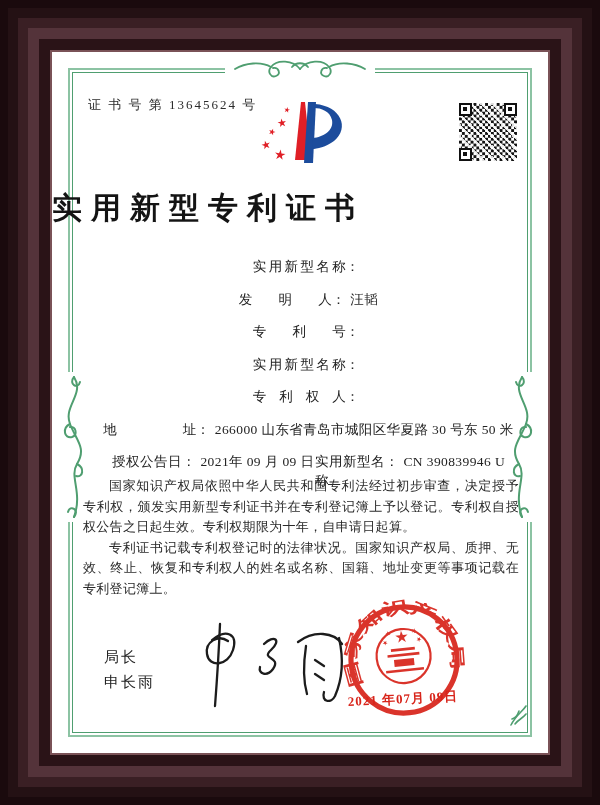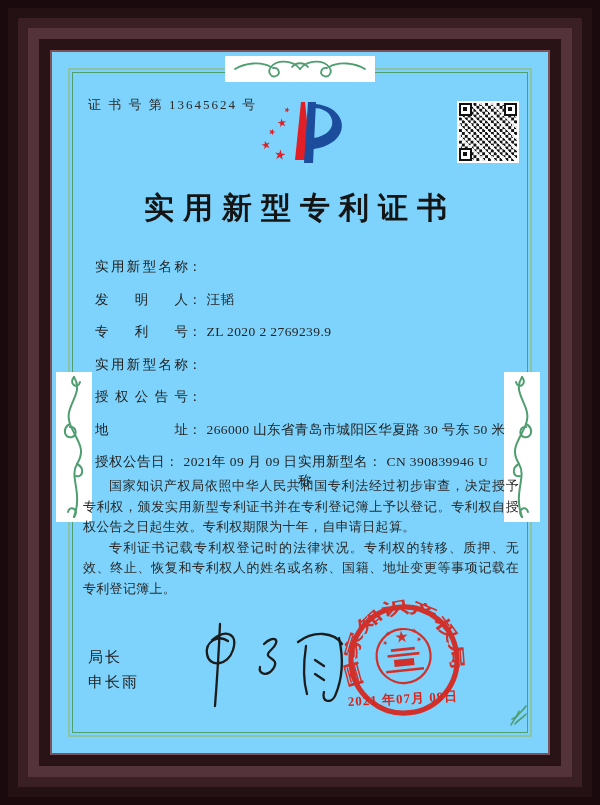--- a/index.html
+++ b/index.html
@@ -4,21 +4,21 @@
 <style>
   html,body { margin:0; padding:0; }
   body {
     width:600px; height:805px; position:relative; overflow:hidden;
     background:#1a0a0d;
     font-family:"Liberation Serif","DejaVu Serif",serif;
   }
   
   .paper {
     position:absolute; left:52px; top:52px; right:52px; bottom:52px;
-    background:#7dd3fc;
+    background:#ffffff;
     box-shadow:
       0 0 0 2px #7a5257,
       0 0 0 13px #2a1317,
       0 0 0 24px #54333a,
       0 0 0 34px #3a1f24,
       0 0 0 44px #241114,
       0 0 0 52px #1a0a0d;
   }
   .green-border {
     position:absolute; inset:16px;
@@ -47,44 +47,44 @@
   }
   .finder {
     position:absolute; width:13px; height:13px; background:#fff;
     border:2.5px solid #111; box-sizing:border-box;
   }
   .finder::after {
     content:""; position:absolute; left:2px; top:2px; width:4px; height:4px; background:#111;
   }
   .finder.tl { left:0; top:0; } .finder.tr { right:0; top:0; } .finder.bl { left:0; bottom:0; }
   .title {
-    position:absolute; left:0; right:0; top:136px; text-align:center;
+    position:absolute; left:0; right:0; top:136px; 
     font-size:30px; font-weight:700; letter-spacing:9px; color:#141414;
   }
   .fields { position:absolute; left:43px; top:206px; right:26px; }
   .frow {
     display:flex; align-items:flex-start; height:32.5px;
-    font-size:13.5px; line-height:1.4; color:#232323;
+    font-size:13.5px; line-height:1.4; color:#232323;justify-content:center;
   }
   .lab {
     display:inline-block; width:93px; flex:0 0 93px;
     text-align:justify; text-align-last:justify;
   }
   .lab5 { display:inline-block; width:70px; flex:0 0 70px; letter-spacing:.5px; }
   .colon { margin-right:5px; }
   .val { letter-spacing:.4px; }
   .grant-first { display:inline-flex; width:203px; flex:0 0 203px; }
   .paras {
     position:absolute; left:31px; top:424px; width:436px;
     font-size:13px; line-height:20.5px; letter-spacing:.3px;
     text-align:justify; color:#2a2a2a;
   }
   .paras p { margin:0; text-indent:2em; }
   .footer {
-    position:absolute; left:36px; top:592px;
+    position:absolute; left:52px; top:592px;
     font-family:"Liberation Sans","DejaVu Sans",sans-serif;
     font-size:15px; color:#222; letter-spacing:2px; line-height:25px;
   }
   .signature { position:absolute; left:130px; top:566px; }
   .seal { position:absolute; left:284px; top:540px; }
 </style>
 </head>
 <body>
 
 <div class="paper">
@@ -170,28 +170,27 @@
         <span class="colon">：</span>
     </div>
     <div class="frow">
       <span class="lab">发明人</span>
         <span class="colon">：</span>
         <span class="val">汪韬</span>
     </div>
     <div class="frow">
       <span class="lab">专利号</span>
         <span class="colon">：</span>
-        <span class="val">ZL 2020 2 2769239.9</span>
     </div>
     <div class="frow">
       <span class="lab">实用新型名称</span>
         <span class="colon">：</span>
     </div>
     <div class="frow">
-      <span class="lab">授权公告号</span>
+      <span class="lab">专利权人</span>
         <span class="colon">：</span>
     </div>
     <div class="frow">
       <span class="lab">地址</span>
         <span class="colon">：</span>
         <span class="val">266000 山东省青岛市城阳区华夏路 30 号东 50 米</span>
     </div>
     <div class="frow">
       <span class="grant-first">
         <span class="lab5">授权公告日</span>
@@ -199,21 +198,21 @@
           <span class="val">2021年 09 月 09 日</span>
       </span>
       <span class="lab5">实用新型名称</span>
         <span class="colon">：</span>
         <span class="val">CN 390839946 U</span>
     </div>
   </div>
 
   <div class="paras">
     <p>国家知识产权局依照中华人民共和国专利法经过初步审查，决定授予专利权，颁发实用新型专利证书并在专利登记簿上予以登记。专利权自授权公告之日起生效。专利权期限为十年，自申请日起算。</p>
-    <p>专利证书记载专利权登记时的法律状况。专利权的转移、质押、无效、终止、恢复和专利权人的姓名或名称、国籍、地址变更等事项记载在专利登记簿上。</p>
+    <p>专利证书记载专利权登记时的法律状况。国家知识产权局、质押、无效、终止、恢复和专利权人的姓名或名称、国籍、地址变更等事项记载在专利登记簿上。</p>
   </div>
 
   <div class="footer">
     <div>局长</div>
     <div>申长雨</div>
   </div>
 
   <svg class="signature" width="180" height="100" viewBox="0 0 180 100">
     <g fill="none" stroke="#1c1c1c" stroke-width="2.3" stroke-linecap="round">
       <path d="M30,22 C44,10 56,16 51,32 C46,48 27,50 25,36 C23,24 36,16 46,23"></path>

